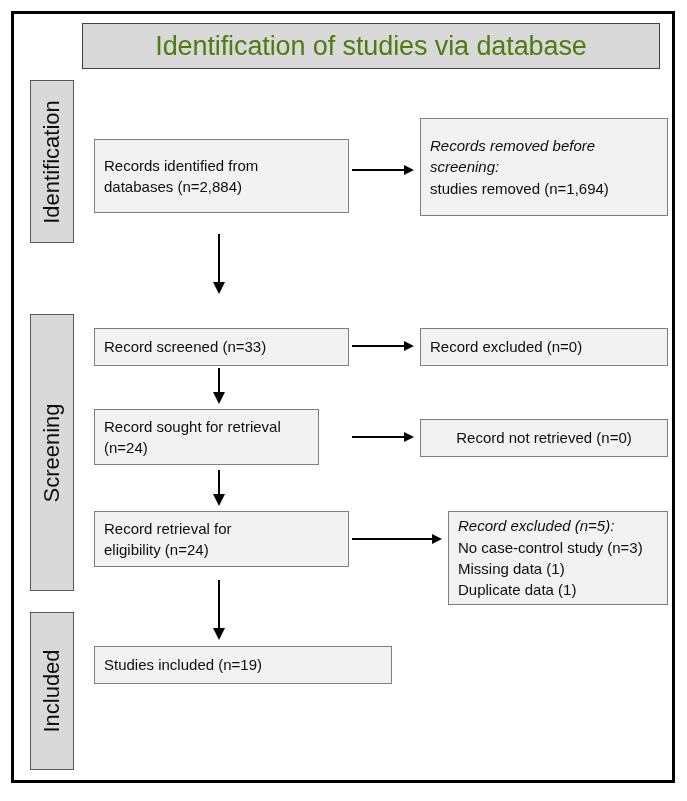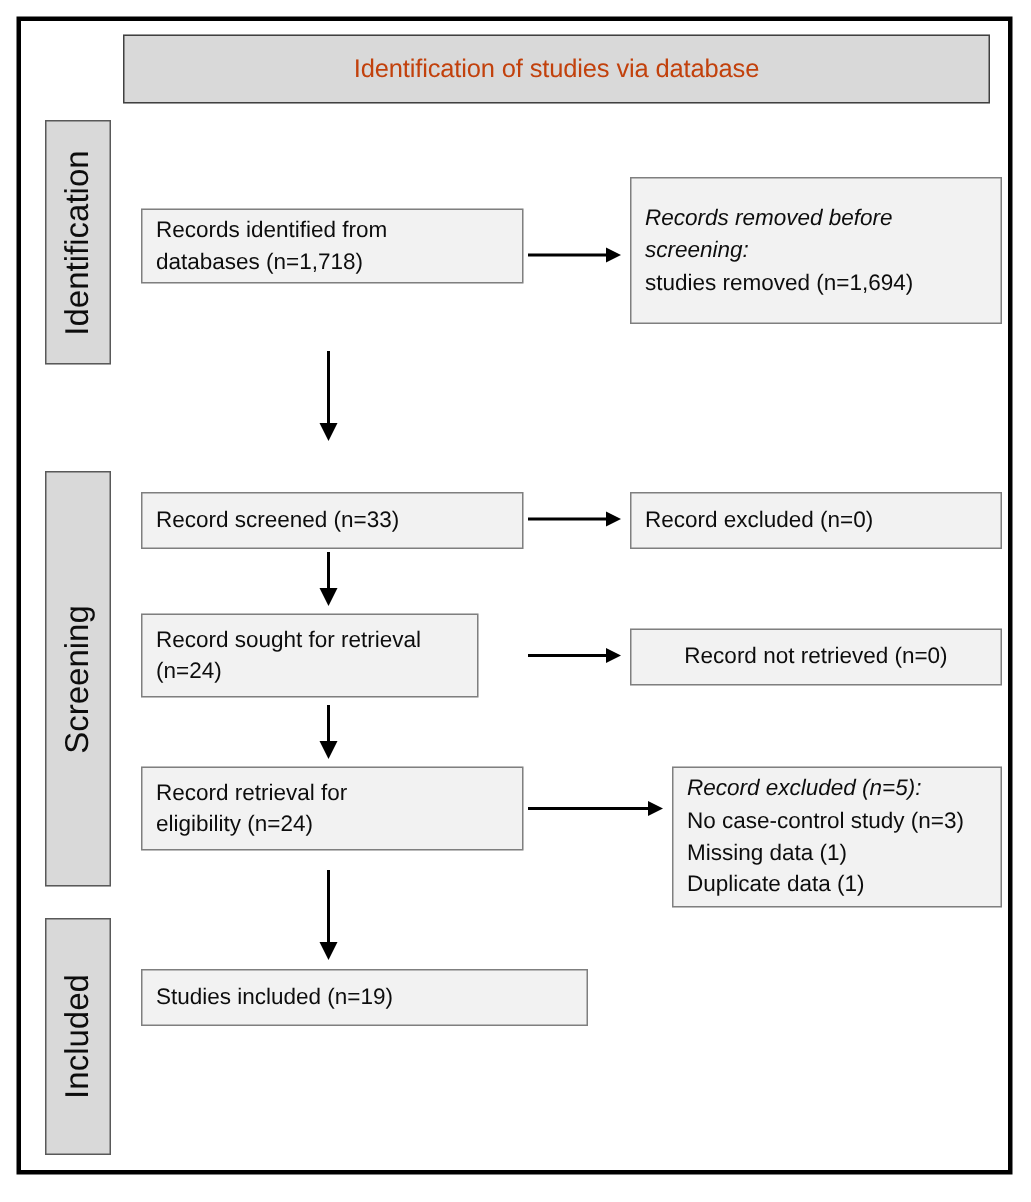--- a/index.html
+++ b/index.html
@@ -33,22 +33,22 @@
     left: 82px;
     top: 23px;
     width: 578px;
     height: 46px;
     background: #d9d9d9;
     border: 1px solid #404040;
     box-sizing: border-box;
     display: flex;
     align-items: center;
     justify-content: center;
-    font-size: 17px;
-    color: #c2410c;
+    font-size: 27px;
+    color: #4d7c0f;
     letter-spacing: -0.1px;
   }
   
   .stage-band {
     position: absolute;
     background: #d9d9d9;
     border: 1px solid #595959;
     box-sizing: border-box;
     display: flex;
     align-items: center;
@@ -90,21 +90,21 @@
     justify-content: center;
     padding: 18px 9px;
     font-size: 15px;
     line-height: 1.42;
     color: #0d0d0d;
   }
   .node-box .line-italic {
     font-style: italic;
   }
   
-  #box-identified    { left: 94px;  top: 139px; width: 255px; height: 50px; }
+  #box-identified    { left: 94px;  top: 139px; width: 255px; height: 74px; }
   #box-screened      { left: 94px;  top: 328px; width: 255px; height: 36px; }
   #box-sought        { left: 94px;  top: 409px; width: 225px; height: 56px; }
   #box-assessed      { left: 94px;  top: 511px; width: 255px; height: 56px; }
   #box-included      { left: 94px;  top: 646px; width: 298px; height: 37px; }
   
   #box-removed       { left: 420px; top: 118px; width: 248px; height: 98px; }
   #box-excluded-0    { left: 420px; top: 328px; width: 248px; height: 36px; }
   #box-not-retrieved { left: 420px; top: 419px; width: 248px; height: 36px; align-items: center; }
   #box-excluded-5    { left: 448px; top: 511px; width: 220px; height: 94px; }
   
@@ -176,21 +176,21 @@
   </div>
   <div class="stage-band" id="band-screening">
     <span class="stage-label">Screening</span>
   </div>
   <div class="stage-band" id="band-included">
     <span class="stage-label">Included</span>
   </div>
 
   <div class="node-box" id="box-identified">
     <span>Records identified from</span>
-    <span>databases (n=1,718)</span>
+    <span>databases (n=2,884)</span>
   </div>
 
   <div class="node-box" id="box-removed">
     <span class="line-italic">Records removed before</span>
     <span class="line-italic">screening:</span>
     <span>studies removed (n=1,694)</span>
   </div>
 
   <div class="node-box" id="box-screened">
     <span>Record screened (n=33)</span>

